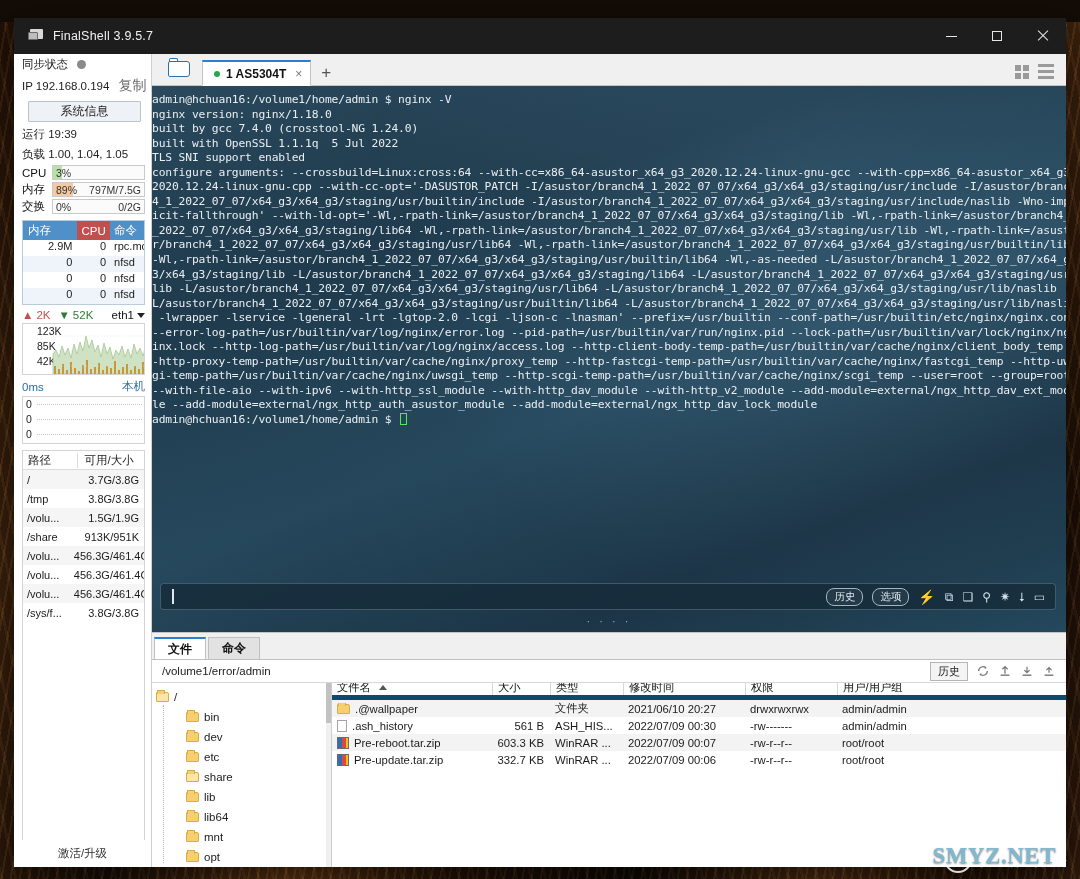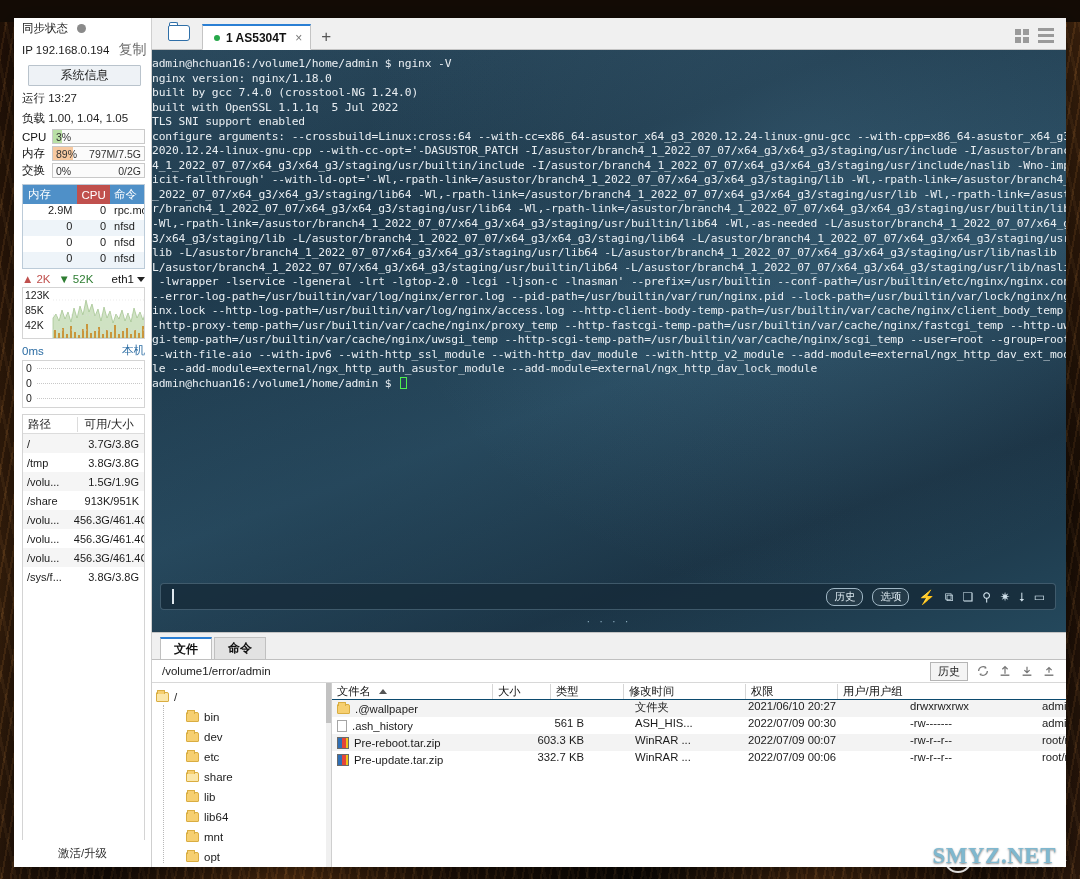--- a/index.html
+++ b/index.html
@@ -124,21 +124,21 @@
   .arrow-up { color:#c0504d; font-weight:bold; }
   .arrow-dn { color:#2e7d32; font-weight:bold; }
   .val-up { color:#c0504d; } .val-dn { color:#2e7d32; }
   .eth { margin-left:auto; color:#111; display:flex; align-items:center; gap:3px; }
   .caret-dn { width:0; height:0; border-left:4px solid transparent; border-right:4px solid transparent; border-top:5px solid #222; }
 
   .graph {
     margin:0 6px 0 8px; height:52px; border:1px solid #d4d4d4; background:#fff;
     position:relative; overflow:hidden;
   }
-  .graph .ylab { position:absolute; left:2px; font-size:10.5px; color:#222; }
+  .graph .ylab { position:absolute; left:14px; font-size:10.5px; color:#222; }
   .graph svg { position:absolute; left:0; top:0; }
 
   #latbar { display:flex; align-items:center; padding:4px 6px 2px 8px; font-size:11.5px; color:#2b6ca3; }
   #latbar .right { margin-left:auto; color:#2b6ca3; }
   .graph2 {
     margin:0 6px 0 8px; height:48px; border:1px solid #d4d4d4; background:#fff;
     position:relative; font-size:10.5px; color:#222;
   }
   .graph2 .gl { position:absolute; left:14px; right:2px; border-top:1px dotted #c8c8c8; }
   .graph2 .zz { position:absolute; left:3px; }
@@ -230,21 +230,21 @@
   }
   .ti { color:#cfe0ea; font-size:12px; line-height:1; }
   .ti.bolt { color:#35e23a; font-size:14px; }
   #term-dots {
     position:absolute; left:0; right:0; bottom:5px; text-align:center;
     color:#8fb0c2; font-size:11px; letter-spacing:3px;
   }
 
   
   #filepanel { flex:0 0 231px; background:#f0f0f0; display:flex; flex-direction:column; border-top:1px solid #c4c4c4; }
-  #fp-tabs { height:26px; display:flex; align-items:flex-end; padding-left:8px; background:#f0f0f0; }
+  #fp-tabs { height:26px; display:flex; align-items:flex-end; padding-left:2px; background:#f0f0f0; }
   .fp-tab {
     height:22px; min-width:50px; padding:0 13px; display:flex; align-items:center; justify-content:center;
     font-size:12px; color:#111; font-weight:bold; background:#e2e2e2;
     border:1px solid #c0c0c0; border-bottom:none; margin-right:2px;
   }
   .fp-tab.active { background:#fff; border-top:2px solid #2a7fd4; }
   #fp-path {
     height:24px; display:flex; align-items:center; background:#fff; border-top:1px solid #c0c0c0;
     border-bottom:1px solid #d8d8d8; font-size:11.5px; color:#222; padding-left:10px;
   }
@@ -266,24 +266,24 @@
   .folder-sm::before {
     content:""; position:absolute; left:0; top:-3px; width:6px; height:3px;
     background:#f6cf70; border:1px solid #d9ad41; border-bottom:none; border-radius:1px 1px 0 0;
   }
   .folder-sm.open { background:#fbe6a8; }
   #tree .dashes {
     position:absolute; left:11px; top:22px; bottom:4px; border-left:1px dotted #b8b8b8;
   }
 
   #flist { flex:1; display:flex; flex-direction:column; min-width:0; overflow:hidden; }
-  #flist .fhead { display:flex; height:17px; font-size:11.3px; color:#111; align-items:center; border-bottom:1px solid #0c4a6e; }
+  #flist .fhead { display:flex; height:17px; font-size:11.3px; color:#111; align-items:flex-end; border-bottom:5px solid #0c4a6e; }
   #flist .fhead > div { padding-left:5px; border-left:1px solid #d6d6d6; white-space:nowrap; overflow:hidden; }
   #flist .fhead > div:first-child { border-left:none; }
-  #flist .frow { display:flex; height:17px; font-size:11.3px; color:#1b1b1b;gap:40px; }
+  #flist .frow { display:flex; height:17px; font-size:11.3px; align-items:center; color:#1b1b1b; }
   #flist .frow:nth-child(even) { background:#f3f3f3; }
   #flist .frow > div { padding-left:5px; white-space:nowrap; overflow:hidden; }
   .col-name { flex:0 0 160px; display:flex; align-items:center; gap:5px; }
   .col-size { flex:0 0 58px; text-align:right; padding-right:6px !important; padding-left:0 !important; }
   .col-type { flex:0 0 73px; }
   .col-time { flex:0 0 122px; }
   .col-perm { flex:0 0 92px; }
   .col-user { flex:1; }
   .file-ico-doc {
     width:10px; height:12px; background:#fff; border:1px solid #a5a5a5; flex:0 0 10px; position:relative;
@@ -318,34 +318,52 @@
 <body>
 
 <div id="desktop">
   <div class="bg-streak" style="left:0;top:80px;width:100%;opacity:.5"></div>
   <div class="bg-streak" style="left:0;top:430px;width:100%;opacity:.35"></div>
   <div class="bg-streak" style="left:0;top:760px;width:100%;opacity:.45"></div>
 </div>
 
 <div id="window">
 
+  <div id="titlebar">
+    <div class="app-icon">
+      <div class="scr"></div>
+        <div class="scr2"></div>
+    </div>
+    <div class="title">FinalShell 3.9.5.7</div>
+    <div id="win-buttons">
+      <div class="wb">
+          <div class="glyph-min"></div>
+        </div>
+      <div class="wb">
+          <div class="glyph-max"></div>
+        </div>
+      <div class="wb close">
+          <div class="glyph-close"></div>
+        </div>
+    </div>
+  </div>
 
   <div id="body">
 
     <div id="sidebar">
       <div class="sb-row">
         <span class="lbl">同步状态</span>
         <span class="dot-grey"></span>
       </div>
       <div class="sb-row">
         <span class="lbl">IP 192.168.0.194</span>
         <span class="link">复制</span>
       </div>
       <div id="sysinfo-btn">系统信息</div>
-      <div class="sb-row">运行 13:27</div>
+      <div class="sb-row">运行 19:39</div>
       <div class="sb-row">负载 1.00, 1.04, 1.05</div>
 
       <div class="meter-row">
         <span class="mlbl">CPU</span>
         <span class="meter">
           <span class="fill" style="width:10%;background:#b9e0a5"></span>
           <span class="mtxt">
             <span>3%</span>
             <span class="right"></span>
           </span>

